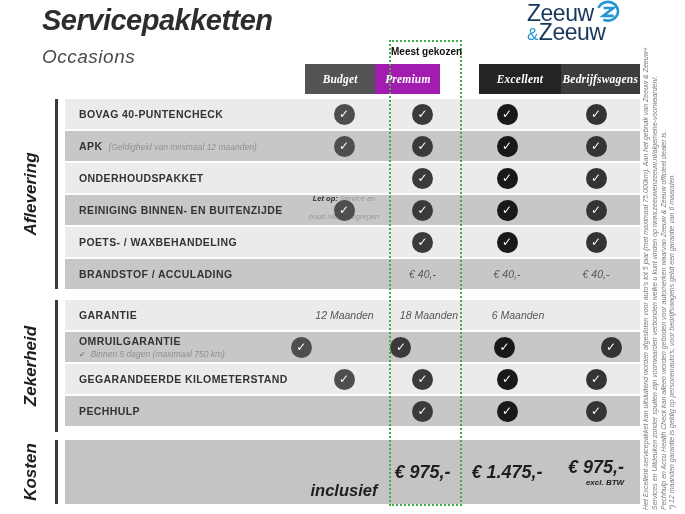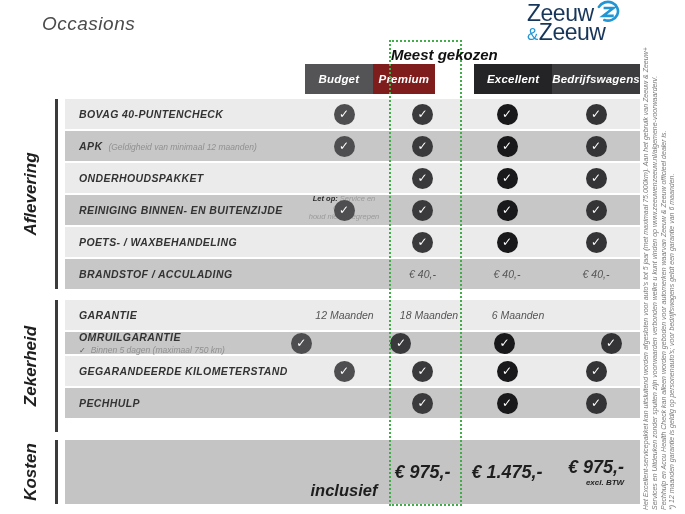--- a/index.html
+++ b/index.html
@@ -19,41 +19,41 @@
   
   .logo{position:absolute;left:527px;top:2px;color:var(--brand-navy);font-weight:normal;line-height:1;}
   .logo-line1{font-size:23px;display:flex;align-items:flex-start;letter-spacing:-0.5px;}
   .logo-line1 svg{margin-left:1px;margin-top:-3px;}
   .logo-line2{font-size:23px;margin-top:-4px;letter-spacing:-0.5px;}
   .amp{color:var(--brand-blue);font-size:17px;margin-right:1px;}
 
   
   .col-header-row{position:absolute;left:305px;top:64px;width:335px;height:30px;display:flex;}
   .col-header{height:100%;display:flex;align-items:center;justify-content:center;
-              color:#fff;font-weight:bold;font-style:italic;font-size:11.5px;letter-spacing:0.2px;}
+              color:#fff;font-weight:bold;font-style:italic;font-size:11.5px;letter-spacing:0.2px;font-family:Liberation Serif, serif;}
 
   
   .rail{position:absolute;left:14px;width:44px;}
   .rail-1{top:99px;height:190px;}
   .rail-2{top:300px;height:132px;}
   .rail-3{top:440px;height:64px;}
   .rail-line{position:absolute;right:0;top:0;bottom:0;width:3px;background:var(--rail-line);}
   .rail-label{position:absolute;left:38%;top:50%;transform:translate(-50%,-50%) rotate(-90deg);
               white-space:nowrap;font-weight:bold;font-style:italic;font-size:17px;color:#1f1f1f;}
 
   
   .rows{position:absolute;left:65px;width:575px;}
   .s1{top:99px;} .s2{top:300px;}
   .t-row{display:flex;height:30px;margin-bottom:2px;}
-  .t-row.tall{height:22px;gap:48px;}
+  .t-row.tall{height:30px;gap:48px;}
   .t-row:nth-child(odd){background:var(--row-light);}
   .t-row:nth-child(even){background:var(--row-dark);}
   .feature-cell{width:240px;display:flex;flex-direction:column;justify-content:center;padding-left:14px;}
   .feature-line{display:flex;align-items:baseline;gap:6px;}
-  .f-name{font-size:10.5px;font-weight:bold;color:#333;letter-spacing:0.4px;white-space:nowrap;font-style:italic;}
+  .f-name{font-size:10.5px;font-weight:bold;color:#333;letter-spacing:0.4px;white-space:nowrap;}
   .f-inote{font-size:8.5px;font-style:italic;color:#909090;white-space:nowrap;}
   .f-subnote{font-size:8.5px;font-style:italic;color:#909090;margin-top:2px;display:flex;gap:5px;align-items:center;}
   .sub-check{color:#555;font-style:normal;font-size:8px;font-family:"DejaVu Sans",sans-serif;}
   .val-cell{display:flex;align-items:center;justify-content:center;font-style:italic;font-size:10.5px;color:#555;}
   .check{width:21px;height:21px;border-radius:50%;color:#fff;display:flex;align-items:center;
          justify-content:center;font-size:12px;font-weight:bold;font-family:"DejaVu Sans",sans-serif;padding-bottom:1px;}
   .cell-note{font-size:7.5px;font-style:italic;color:#999;text-align:center;line-height:9px;}
   .cn-bold{color:#2b2b2b;font-weight:bold;}
 
   
@@ -61,52 +61,53 @@
   .k-spacer{width:240px;}
   .kosten-values{display:flex;height:100%;}
   .k-cell{display:flex;flex-direction:column;align-items:center;justify-content:center;}
   .k-val{font-weight:bold;font-style:italic;font-size:18px;color:#1e1e1e;white-space:nowrap;}
   .k-first .k-val{font-size:16.5px;margin-top:37px;}
   .k-note{font-size:8px;font-weight:bold;font-style:italic;color:#1e1e1e;margin-top:0;transform:translateX(9px);}
 
   
   .hl-box{position:absolute;left:389px;top:40px;width:73px;height:466px;border:2px dotted var(--accent-green);
           pointer-events:none;z-index:5;}
-  .hl-label{text-align:center;font-size:15px;font-weight:bold;font-style:italic;color:#111;padding-top:4px;white-space:nowrap;}
+  .hl-label{text-align:center;font-size:10px;font-weight:bold;color:#111;padding-top:4px;white-space:nowrap;}
 
   
   .side-note{position:absolute;left:642px;top:0;width:40px;height:514px;}
   .side-note-inner{position:absolute;width:506px;height:40px;left:-233px;top:237px;transform:rotate(-90deg);}
   .fn-line{font-size:7px;line-height:8.8px;font-style:italic;color:#7c7c7c;white-space:nowrap;}
 </style>
 </head>
 <body>
 
 <div class="page">
 
   <div class="title-block">
+    <h1>Servicepakketten</h1>
     <div class="subtitle">Occasions</div>
   </div>
 
   <div class="logo">
     <div class="logo-line1">
       <span>Zeeuw</span>
       <svg width="25" height="25" viewBox="0 0 32 32">
         <path d="M5 10 A13 12 0 1 1 12 27" fill="none" stroke="#2296d4" stroke-width="3.4" stroke-linecap="round"></path>
         <path d="M11 11.5 L23.5 11.5 L10.5 21.5 L24 21.5" fill="none" stroke="#2296d4" stroke-width="3.4"></path>
       </svg>
     </div>
     <div class="logo-line2">
       <span class="amp">&amp;</span><span>Zeeuw</span>
     </div>
   </div>
 
   <div class="col-header-row">
       <div class="col-header" style="width: 78px; background: rgb(84, 84, 86);">Budget</div>
-      <div class="col-header" style="width: 72px; background: #7f1d1d;">Premium</div>
+      <div class="col-header" style="width: 72px; background: #a21caf;">Premium</div>
       <div class="col-header" style="width: 90px; background: rgb(36, 36, 38); margin-left: 39px;">Excellent</div>
       <div class="col-header" style="width: 88px; background: rgb(60, 60, 62);">Bedrijfswagens</div>
     </div>
 
   <div class="rail rail-1">
     <span class="rail-label">Aflevering</span>
     <span class="rail-line"></span>
   </div>
   <div class="rail rail-2">
     <span class="rail-label">Zekerheid</span>

